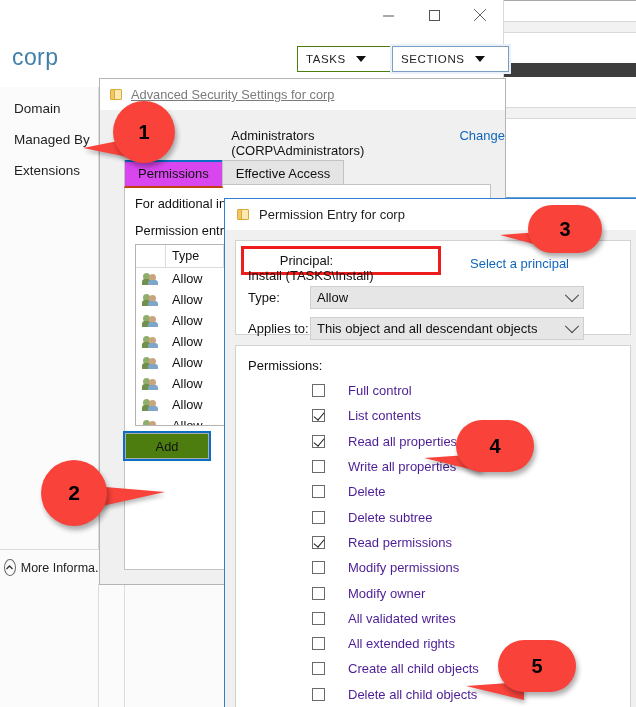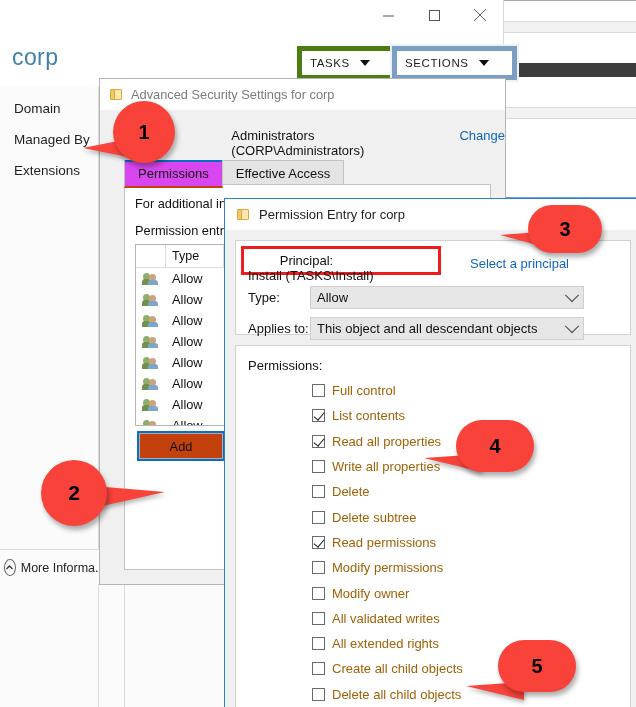--- a/index.html
+++ b/index.html
@@ -16,21 +16,21 @@
   #backdrop{left:0;top:0;width:636px;height:707px;background:#ffffff;}
   .bd-line{position:absolute;background:#d9d9d9;}
   .bd-band{position:absolute;}
 
   
   #adac-window{left:0;top:0;width:503px;height:87px;background:#ffffff;border-bottom:1px solid #d0d0d0;}
   #win-controls{position:absolute;right:0;top:0;height:30px;display:flex;}
   .wbtn{width:46px;height:30px;display:flex;align-items:center;justify-content:center;color:#555;font-size:13px;}
   .wbtn svg{display:block;}
   #corp-title{position:absolute;left:12px;top:44px;font-size:23px;color:#3f7fa8;font-weight:300;letter-spacing:.4px;}
-  .hdr-btn{position:absolute;top:46px;height:24px;border:5px solid #4d7c0f;background:#ffffff;
+  .hdr-btn{position:absolute;top:46px;height:24px;border:1px solid #4d7c0f;background:#ffffff;
            display:flex;align-items:center;gap:10px;padding:0 8px;font-size:11.5px;color:#222;letter-spacing:.6px;}
   #tasks-btn{left:297px;width:86px;}
   #sections-btn{left:392px;width:99px;border-color:#7a9fc0;box-shadow:0 0 0 2px #eaf1f8;}
   .caret-dn{width:0;height:0;border-left:5px solid transparent;border-right:5px solid transparent;border-top:6px solid #111;}
 
   
   #adac-nav{left:0;top:87px;width:98px;height:484px;background:#fbfbfb;border-right:1px solid #dcdcdc;}
   .nav-item{height:31px;display:flex;align-items:center;padding-left:14px;font-size:13.5px;color:#1f1f1f;text-align:center;}
   #more-info-bar{left:0;top:549px;width:98px;height:35px;border-top:1px solid #dcdcdc;border-bottom:1px solid #dcdcdc;
                  background:#fbfbfb;display:flex;align-items:center;padding-left:4px;gap:5px;}
@@ -40,21 +40,21 @@
   #adac-lower{left:0;top:584px;width:98px;height:123px;background:#fbfbfb;border-right:1px solid #dcdcdc;}
   #adac-lower2{left:99px;top:584px;width:25px;height:123px;background:#fbfbfb;border-right:1px solid #dcdcdc;}
   #adac-lower3{left:125px;top:584px;width:99px;height:123px;background:#fbfbfb;}
 
   
   #adv-dlg{left:99px;top:78px;width:405px;height:505px;background:#f0f0f0;border:1px solid #b4b4b4;}
   #adv-title{position:absolute;left:0;top:0;width:100%;height:31px;background:#ffffff;display:flex;align-items:center;gap:8px;padding-left:10px;box-sizing:border-box;}
   .folder-ico{width:13px;height:13px;position:relative;flex:none;}
   .folder-ico i{position:absolute;left:0;top:1px;width:5px;height:11px;background:#f2c661;border:1px solid #d8a93c;box-sizing:border-box;border-radius:1px 0 0 1px;}
   .folder-ico b{position:absolute;left:4px;top:1px;width:8px;height:11px;background:#fde9b0;border:1px solid #d8a93c;box-sizing:border-box;border-radius:0 1px 1px 0;}
-  #adv-title .t{font-size:12.8px;color:#7b7b7b;}
+  #adv-title .t{font-size:12.8px;color:#7b7b7b;text-decoration:underline;}
   #adv-body{position:absolute;left:0;top:31px;width:100%;bottom:0;background:#f0f0f0;}
   #owner-row{position:absolute;left:28px;top:18px;display:flex;align-items:baseline;justify-content:center;}
   #owner-row .k{width:105px;font-size:13px;color:#111;}
   #owner-row .v{font-size:13px;color:#111;}
   #owner-row .lnk{margin-left:12px;font-size:13px;color:#1166bb;}
   #adv-tabs{position:absolute;left:24px;top:50px;display:flex;}
   .tab{height:25px;padding:0 13px;display:flex;align-items:center;font-size:13px;border:1px solid #c3c3c3;border-bottom:none;background:#e4e4e4;color:#111;margin-right:-1px;}
   .tab.sel{background:#d946ef;border-bottom:2px solid #c2410c;position:relative;z-index:3;}
   .tab.sel::after{content:"";position:absolute;left:0;right:0;top:-1px;height:2px;background:#0b6ec4;}
   #adv-pane{position:absolute;left:24px;top:74px;right:14px;bottom:14px;background:#ffffff;border:1px solid #c3c3c3;}
@@ -68,21 +68,21 @@
   .ph.prin{flex:1;}
   .prow{height:21px;display:flex;align-items:center;}
   .prow .ic{width:30px;display:flex;align-items:center;justify-content:center;}
   .prow .ty{width:58px;padding-left:6px;box-sizing:border-box;font-size:12.8px;color:#111;}
   .prow .pr{flex:1;font-size:12.8px;color:#111;white-space:nowrap;overflow:hidden;}
   .users-ico{width:16px;height:13px;position:relative;}
   .users-ico .u1{position:absolute;left:0;top:1px;width:7px;height:7px;border-radius:50%;background:#8fae6b;}
   .users-ico .u1b{position:absolute;left:-1px;top:7px;width:9px;height:6px;border-radius:3px 3px 0 0;background:#6f9149;}
   .users-ico .u2{position:absolute;left:6px;top:2px;width:7px;height:7px;border-radius:50%;background:#caa47e;}
   .users-ico .u2b{position:absolute;left:5px;top:8px;width:10px;height:5px;border-radius:3px 3px 0 0;background:#7ea6c9;}
-  #add-btn{position:absolute;left:14px;top:248px;width:82px;height:24px;background:#c2410c;border:1px solid #adadad;
+  #add-btn{position:absolute;left:0;top:248px;width:82px;height:24px;background:#4d7c0f;border:1px solid #adadad;
            box-shadow:0 0 0 2px #0b6ec4;display:flex;align-items:center;justify-content:center;font-size:12.8px;color:#111;}
   #gray-btn{position:absolute;left:100px;top:248px;width:82px;height:24px;background:#d4d4d4;border:1px solid #c6c6c6;}
 
   
   #pe-dlg{left:224px;top:198px;width:412px;height:509px;background:#f0f0f0;border:1px solid #2f7fd0;border-right:none;border-bottom:none;}
   #pe-title{position:absolute;left:0;top:0;width:100%;height:31px;background:#ffffff;display:flex;align-items:center;gap:9px;padding-left:12px;box-sizing:border-box;}
   #pe-title .t{font-size:13px;color:#1f1f1f;}
   #pe-top-group{position:absolute;left:10px;top:41px;right:6px;height:93px;background:#ffffff;border:1px solid #d2d2d2;}
   .pe-row{position:absolute;left:12px;height:25px;display:flex;align-items:center;}
   #pe-principal{top:12px;flex-direction:column;}
@@ -98,21 +98,21 @@
   #type-combo{width:274px;}
   #applies-combo{width:274px;}
   .combo .cv{flex:1;white-space:nowrap;overflow:hidden;}
   .chev{width:9px;height:9px;border-right:1.4px solid #444;border-bottom:1.4px solid #444;transform:rotate(45deg) translate(-2px,-2px);flex:none;}
   #pe-perm-group{position:absolute;left:10px;top:146px;right:6px;bottom:0;background:#ffffff;border:1px solid #d2d2d2;border-bottom:none;}
   #perm-label{position:absolute;left:12px;top:12px;font-size:13px;color:#111;}
   #perm-cols{position:absolute;left:76px;top:32px;right:8px;bottom:0;}
   .cbrow{height:25.3px;display:flex;align-items:center;gap:7px;}
   .cbox{width:13px;height:13px;border:1px solid #6a6a6a;background:#ffffff;box-sizing:border-box;position:relative;flex:none;}
   .cbox.on::after{content:"";position:absolute;left:3px;top:0px;width:5px;height:9px;border-right:1.7px solid #1a1a1a;border-bottom:1.7px solid #1a1a1a;transform:rotate(40deg);}
-  .cblab{font-size:13px;color:#a16207;white-space:nowrap;}
+  .cblab{font-size:13px;color:#4c1d95;white-space:nowrap;margin-left:16px;}
 
   
   .callout{position:absolute;z-index:60;}
   .bub{position:absolute;left:0;top:0;background:#f9423a;border-radius:50%;
        display:flex;align-items:center;justify-content:center;color:#000;font-weight:bold;
        box-shadow:2px 4px 5px rgba(0,0,0,.32);}
   .tail{position:absolute;width:0;height:0;filter:drop-shadow(1px 3px 2px rgba(0,0,0,.28));}
 </style>
 </head>
 <body>

